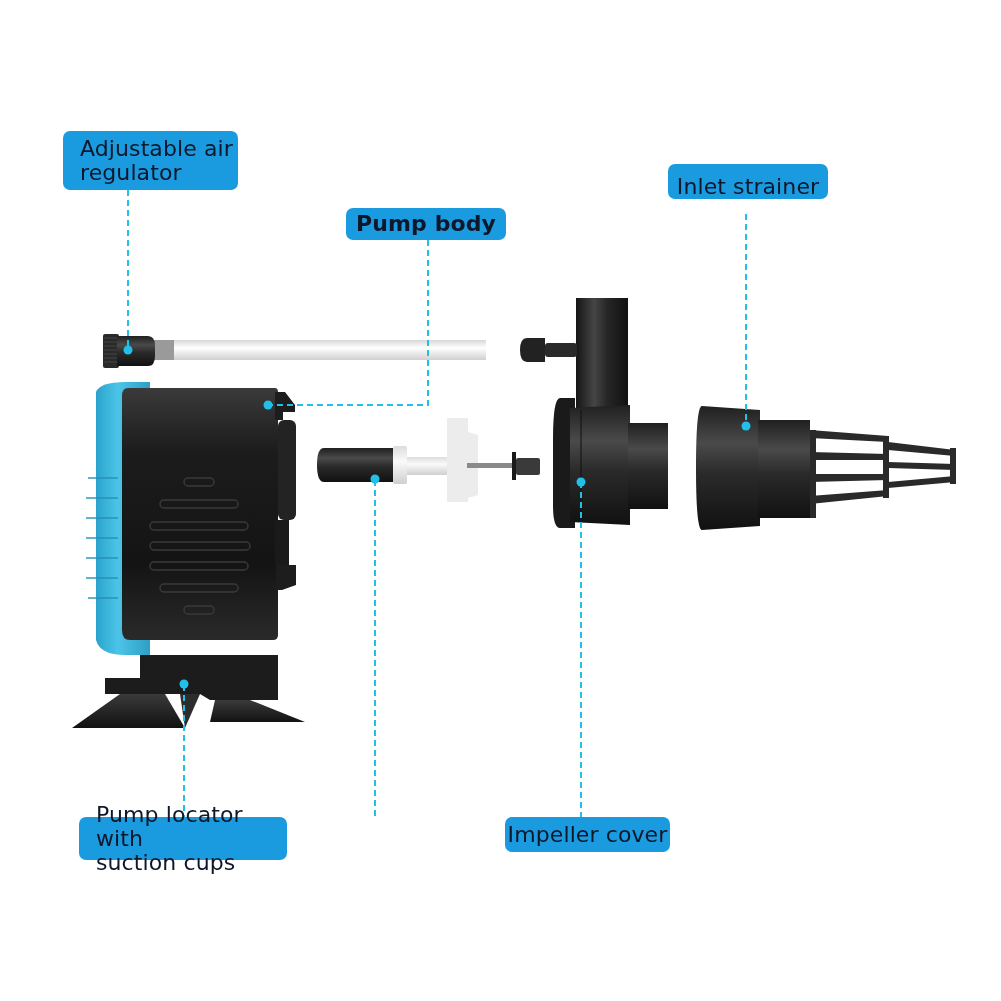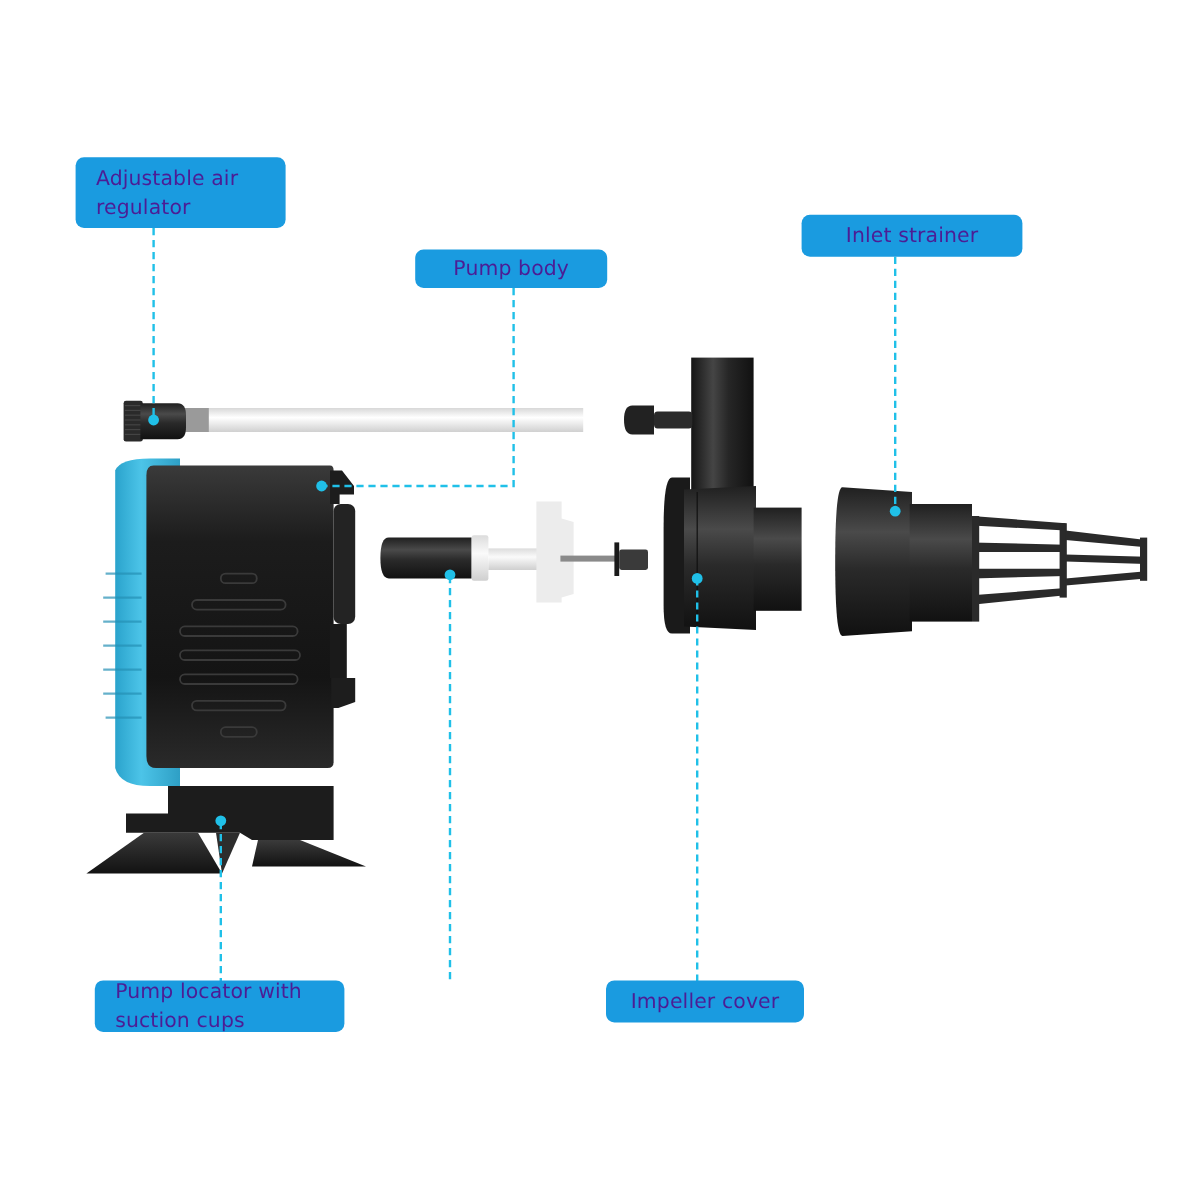--- a/index.html
+++ b/index.html
@@ -1,21 +1,21 @@
 <!DOCTYPE html>
 <html><head>
   <meta charset="utf-8">
   <style>
     html, body { margin: 0; padding: 0; background: #ffffff; }
     body { width: 1001px; height: 1001px; position: relative; overflow: hidden;
            font-family: "DejaVu Sans", "Liberation Sans", sans-serif; }
     .stage { position: absolute; left: 0; top: 0; width: 1001px; height: 1001px; }
     .label {
-      position: absolute; background: #1a9be0; color: #4c1d95; border-radius: 7px;
-      font-size: 17px; line-height: 24px; padding: 0; box-sizing: border-box;
+      position: absolute; background: #1a9be0; color: #0f172a; border-radius: 7px;
+      font-size: 22px; line-height: 24px; padding: 0; box-sizing: border-box;
       display: flex; align-items: center; letter-spacing: 0.1px;
     }
     .label span { display: block; white-space: pre-line; }
     .label.center { justify-content: center; text-align: center; }
     .label.left { justify-content: flex-start; padding-left: 17px; }
     svg.art { position: absolute; left: 0; top: 0; }
   </style>
 </head>
 <body>
 
@@ -169,25 +169,25 @@
       <circle cx="375" cy="479" r="4.5"></circle>
       <circle cx="581" cy="482" r="4.5"></circle>
     </g>
   </svg>
 
   <div class="label left" style="left:63px; top:131px; width:175px; height:59px;">
     <span>Adjustable air
 regulator</span>
   </div>
 
-  <div class="label center" style="left:346px; top:208px; width:160px; height:32px;">
+  <div class="label center" style="left:346px; top:208px; width:160px; height:32px;font-weight:bold;">
     <span>Pump body</span>
   </div>
 
-  <div class="label center" style="left:668px; top:179px; width:184px; height:35px;">
+  <div class="label center" style="left:668px; top:164px; width:160px; height:35px;align-items:flex-end;">
     <span>Inlet strainer</span>
   </div>
 
   <div class="label left" style="left:79px; top:817px; width:208px; height:43px;">
     <span>Pump locator with
 suction cups</span>
   </div>
 
 
   <div class="label center" style="left:505px; top:817px; width:165px; height:35px;">

